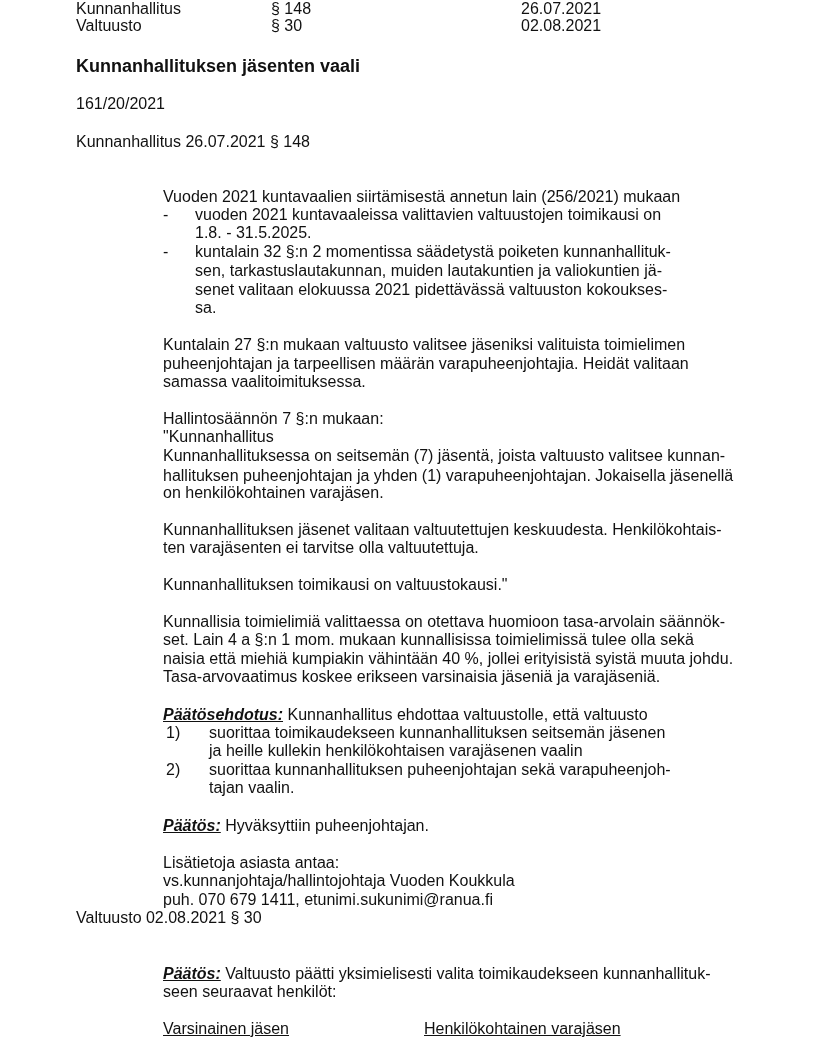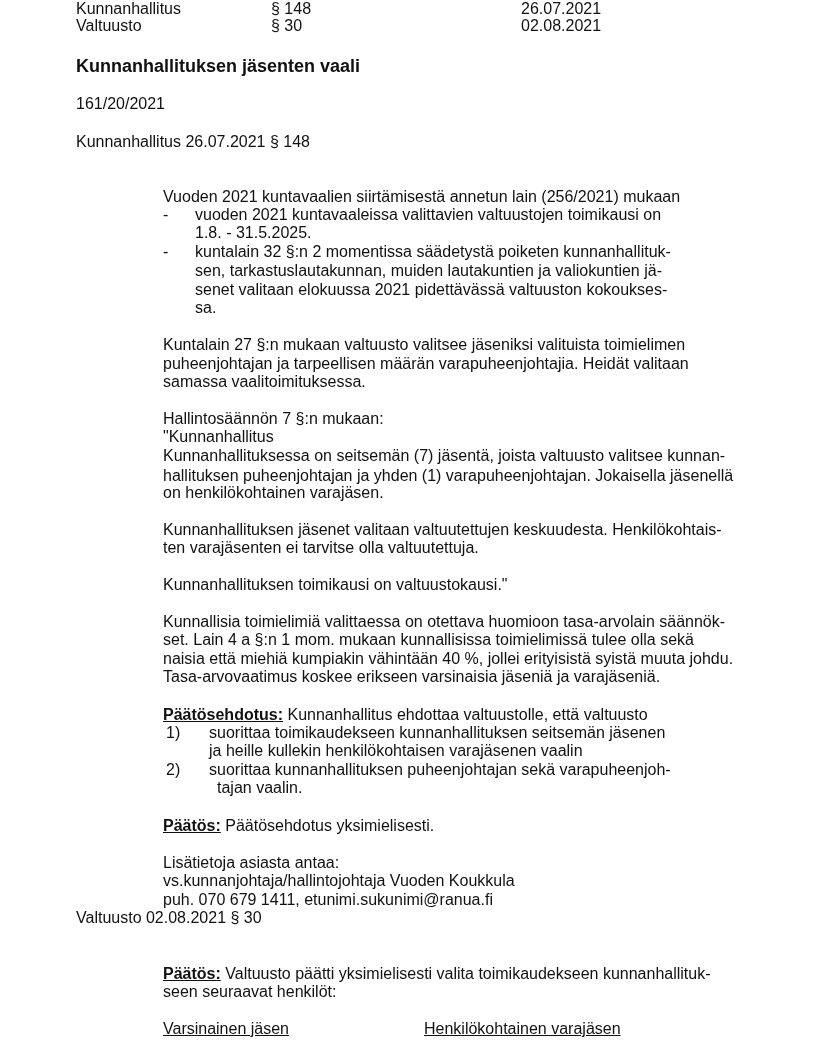--- a/index.html
+++ b/index.html
@@ -10,21 +10,21 @@
     .abs { position: absolute; white-space: pre; line-height: 18px; }
     .hdr-row { position: absolute; left: 76px; width: 700px; height: 18px; line-height: 18px; }
     .hdr-row span { position: absolute; top: 0; white-space: pre; }
     .c1 { left: 0; } .c2 { left: 195px; } .c3 { left: 445px; }
     .title { font-weight: bold; font-size: 18px; }
     .ind { left: 163px; }
     .bul { left: 163px; }
     .bul-txt { left: 195px; }
     .num { left: 166px; }
     .num-txt { left: 209px; }
-    .lbl { font-weight: bold; text-decoration: underline; }
+    .lbl { font-weight: bold; text-decoration: underline; font-style: italic; }
     .ul { text-decoration: underline; }
   </style>
 </head>
 <body>
 
 <div class="hdr-row" style="top:0px;">
   <span class="c1">Kunnanhallitus</span>
   <span class="c2">§ 148</span>
   <span class="c3">26.07.2021</span>
 </div>
@@ -67,23 +67,23 @@
 <div class="abs ind" style="top:631px;">set. Lain 4 a §:n 1 mom. mukaan kunnallisissa toimielimissä tulee olla sekä</div>
 <div class="abs ind" style="top:650px;">naisia että miehiä kumpiakin vähintään 40 %, jollei erityisistä syistä muuta johdu.</div>
 <div class="abs ind" style="top:668px;">Tasa-arvovaatimus koskee erikseen varsinaisia jäseniä ja varajäseniä.</div>
 
 <div class="abs ind" style="top:706px;"><span class="lbl">Päätösehdotus:</span><span> Kunnanhallitus ehdottaa valtuustolle, että valtuusto</span></div>
 <div class="abs num" style="top:724px;">1)</div>
 <div class="abs num-txt" style="top:724px;">suorittaa toimikaudekseen kunnanhallituksen seitsemän jäsenen</div>
 <div class="abs num-txt" style="top:742px;">ja heille kullekin henkilökohtaisen varajäsenen vaalin</div>
 <div class="abs num" style="top:761px;">2)</div>
 <div class="abs num-txt" style="top:761px;">suorittaa kunnanhallituksen puheenjohtajan sekä varapuheenjoh-</div>
-<div class="abs num-txt" style="top:779px;margin-left:8px;">tajan vaalin.</div>
+<div class="abs num-txt" style="top:779px;">tajan vaalin.</div>
 
-<div class="abs ind" style="top:817px;"><span class="lbl">Päätös:</span><span> Päätösehdotus yksimielisesti.</span></div>
+<div class="abs ind" style="top:817px;"><span class="lbl">Päätös:</span><span> Hyväksyttiin puheenjohtajan.</span></div>
 
 <div class="abs ind" style="top:854px;">Lisätietoja asiasta antaa:</div>
 <div class="abs ind" style="top:872px;">vs.kunnanjohtaja/hallintojohtaja Vuoden Koukkula</div>
 <div class="abs ind" style="top:891px;">puh. 070 679 1411, etunimi.sukunimi@ranua.fi</div>
 
 <div class="abs" style="left:76px; top:909px;">Valtuusto 02.08.2021 § 30</div>
 
 <div class="abs ind" style="top:965px;"><span class="lbl">Päätös:</span><span> Valtuusto päätti yksimielisesti valita toimikaudekseen kunnanhallituk-</span></div>
 <div class="abs ind" style="top:983px;">seen seuraavat henkilöt:</div>
 

